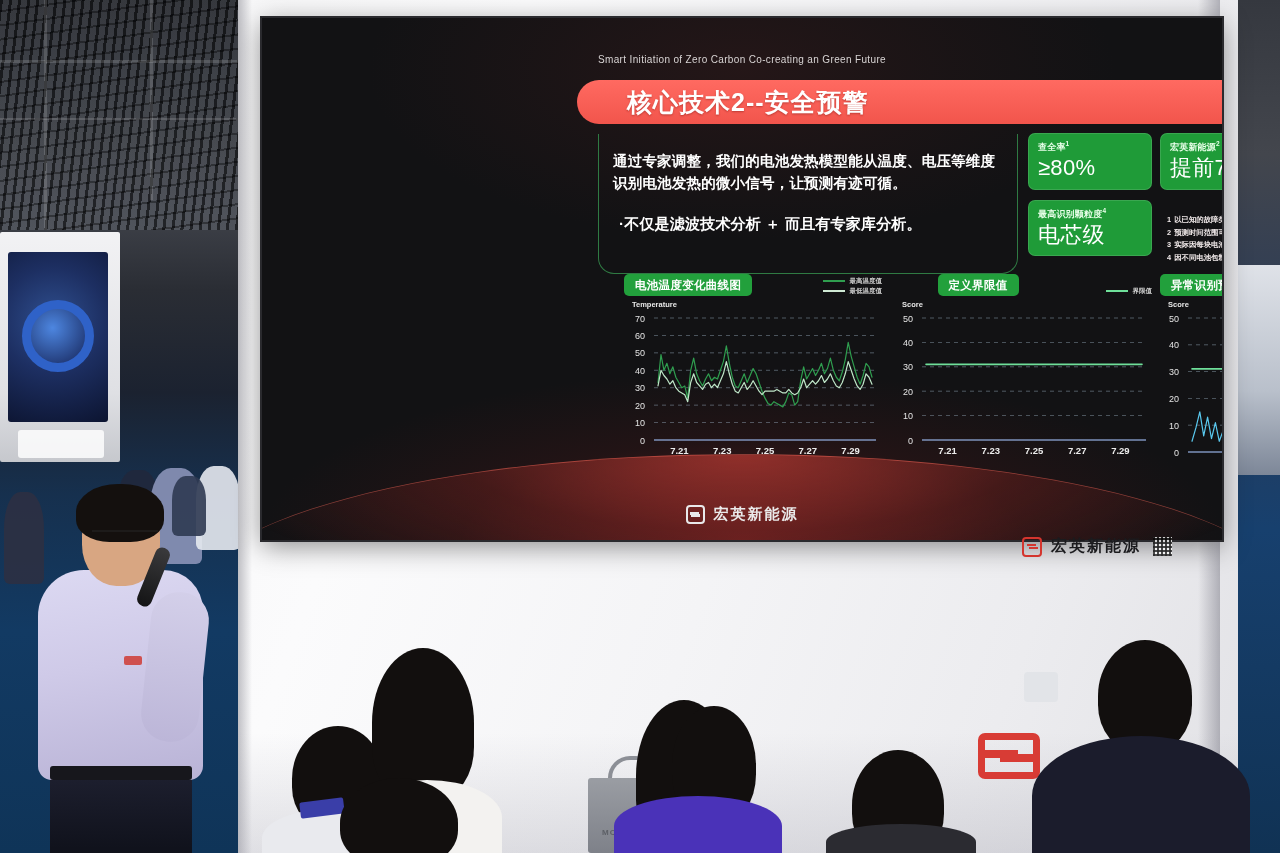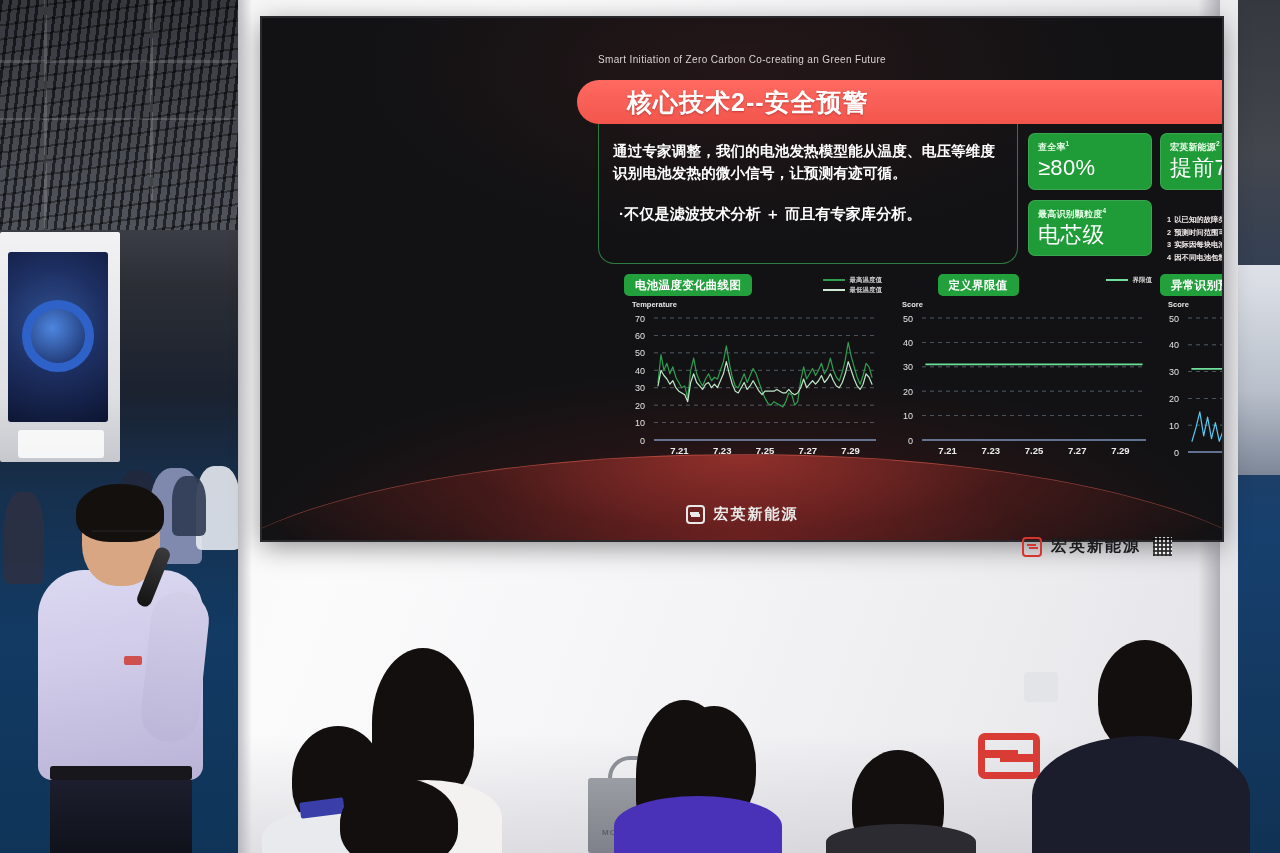--- a/index.html
+++ b/index.html
@@ -112,21 +112,21 @@
     display:flex; align-items:center;
   }
   .title-pill h1 {
     color:#ffffff; font-size:25px; font-weight:700;
     margin-left:50px; letter-spacing:1px;
     text-shadow:0 1px 2px rgba(120,20,15,.45);
   }
 
   
   .text-panel {
-    position:absolute; left:336px; top:106px; width:420px; height:140px;
+    position:absolute; left:336px; top:116px; width:420px; height:140px;
     border:1px solid #2f7a43; border-top:none;
     border-radius:0 0 16px 16px;
     padding:16px 14px 10px 14px;
   }
   .tp-p1 {
     color:#ffffff; font-size:14.5px; font-weight:700; line-height:1.55;
     letter-spacing:.2px;
   }
   .tp-p2 {
     color:#ffffff; font-size:15px; font-weight:700; line-height:1.5;
@@ -156,21 +156,21 @@
   .footnotes div { white-space:nowrap; }
   .fn-num { margin-right:3px; }
 
   
   .charts { position:absolute; left:0; top:256px; width:960px; height:215px; }
   .chart-block { position:absolute; top:0; }
   .c1 { left:362px; width:258px; }
   .c2 { left:632px; width:258px; }
   .c3 { left:898px; width:272px; }
 
-  .chart-head { display:flex; align-items:flex-start; height:22px; }
+  .chart-head { display:flex; align-items:flex-end; height:22px; }
   .chart-pill {
     background:#22a03c; border-radius:5px;
     color:#fff; font-size:11.5px; font-weight:700;
     padding:3.5px 11px; letter-spacing:.3px; white-space:nowrap;
   }
   .chart-pill.ctr { margin:0 auto; }
   .legend { margin-left:auto; padding-top:1px; }
   .legend-row { display:flex; align-items:center; gap:5px; height:10px; }
   .legend-line { width:22px; height:2px; display:block; }
   .legend-txt { color:#cfcfcf; font-size:6.5px; font-weight:600; }

